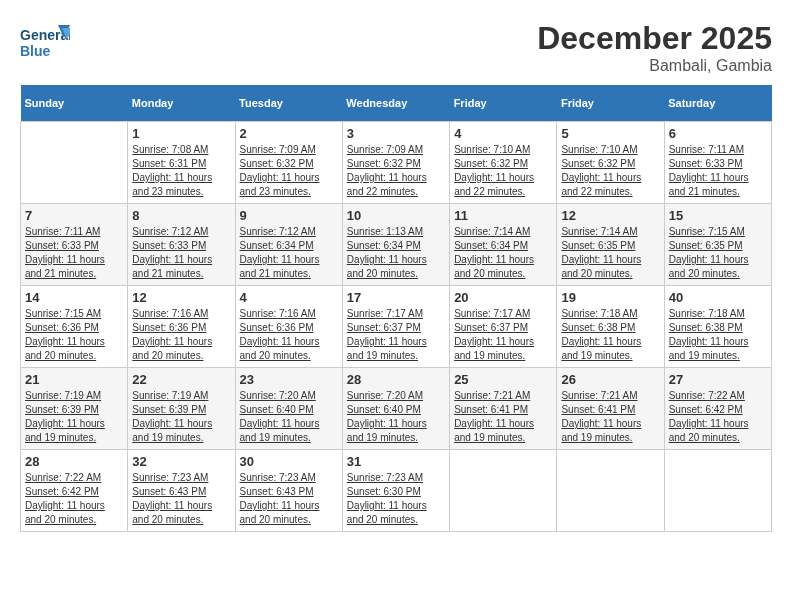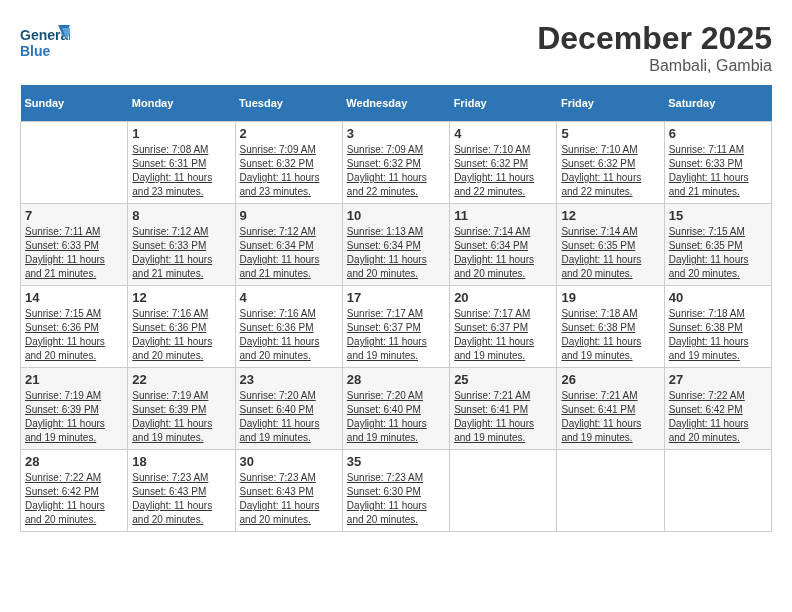--- a/index.html
+++ b/index.html
@@ -347,37 +347,37 @@
       <tr>
         <td>
         <span class="day-number">28</span>
         <div class="day-info">
           <span>Sunrise: 7:22 AM</span><br>
           <span>Sunset: 6:42 PM</span><br>
           <span>Daylight: 11 hours and 20 minutes.</span>
         </div>
       </td>
         <td>
-        <span class="day-number">18</span>
+        <span class="day-number">32</span>
         <div class="day-info">
           <span>Sunrise: 7:23 AM</span><br>
           <span>Sunset: 6:43 PM</span><br>
           <span>Daylight: 11 hours and 20 minutes.</span>
         </div>
       </td>
         <td>
         <span class="day-number">30</span>
         <div class="day-info">
           <span>Sunrise: 7:23 AM</span><br>
           <span>Sunset: 6:43 PM</span><br>
           <span>Daylight: 11 hours and 20 minutes.</span>
         </div>
       </td>
         <td>
-        <span class="day-number">35</span>
+        <span class="day-number">31</span>
         <div class="day-info">
           <span>Sunrise: 7:23 AM</span><br>
           <span>Sunset: 6:30 PM</span><br>
           <span>Daylight: 11 hours and 20 minutes.</span>
         </div>
       </td>
         <td class="empty-cell"></td>
         <td class="empty-cell"></td>
         <td class="empty-cell"></td>
       </tr>

